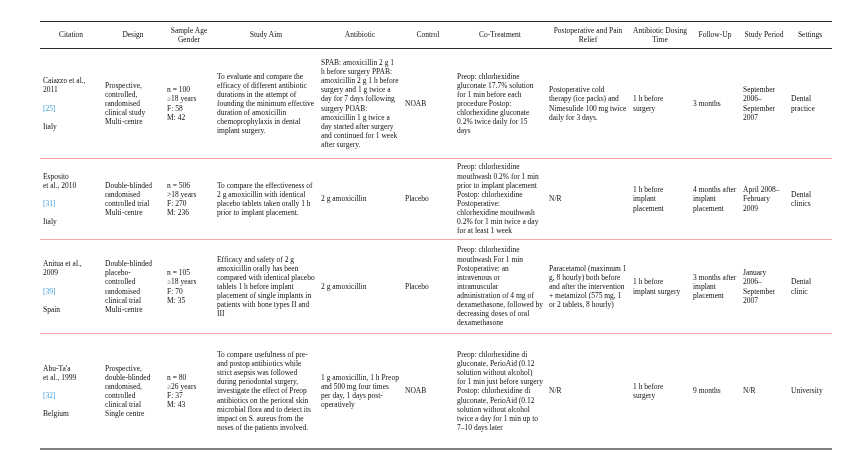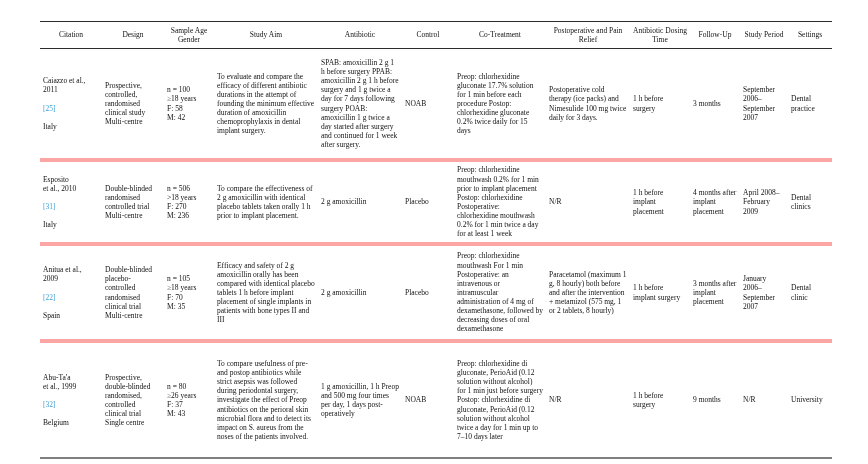--- a/index.html
+++ b/index.html
@@ -32,21 +32,21 @@
     height: 20px;
   }
   table.paper-table td {
     text-align: left;
     vertical-align: middle;
     padding: 2px 3px;
     white-space: pre-line;
     overflow: hidden;
   }
   tbody tr + tr td {
-    border-top: 4px solid #fca5a5;
+    border-top: 1px solid #fca5a5;
   }
   tr.row-1 td { height: 105px; }
   tr.row-2 td { height: 76px; }
   tr.row-3 td { height: 89px; }
   tr.row-4 td { height: 110px; }
   .ref-link {
     color: #3e9fd4;
     cursor: pointer;
     font-family: Liberation Serif, serif;
   }
@@ -139,21 +139,21 @@
       <td>4 months after implant placement</td>
       <td>April 2008–
 February
 2009</td>
       <td>Dental clinics</td>
     </tr>
     <tr class="row-3">
       <td>
         <div>Anitua et al.,
 2009</div>
-        <div class="ref-link">[22]</div>
+        <div class="ref-link">[39]</div>
         <div>Spain</div>
       </td>
       <td>Double-blinded
 placebo-
 controlled
 randomised
 clinical trial
 Multi-centre</td>
       <td>n = 105
 ≥18 years

